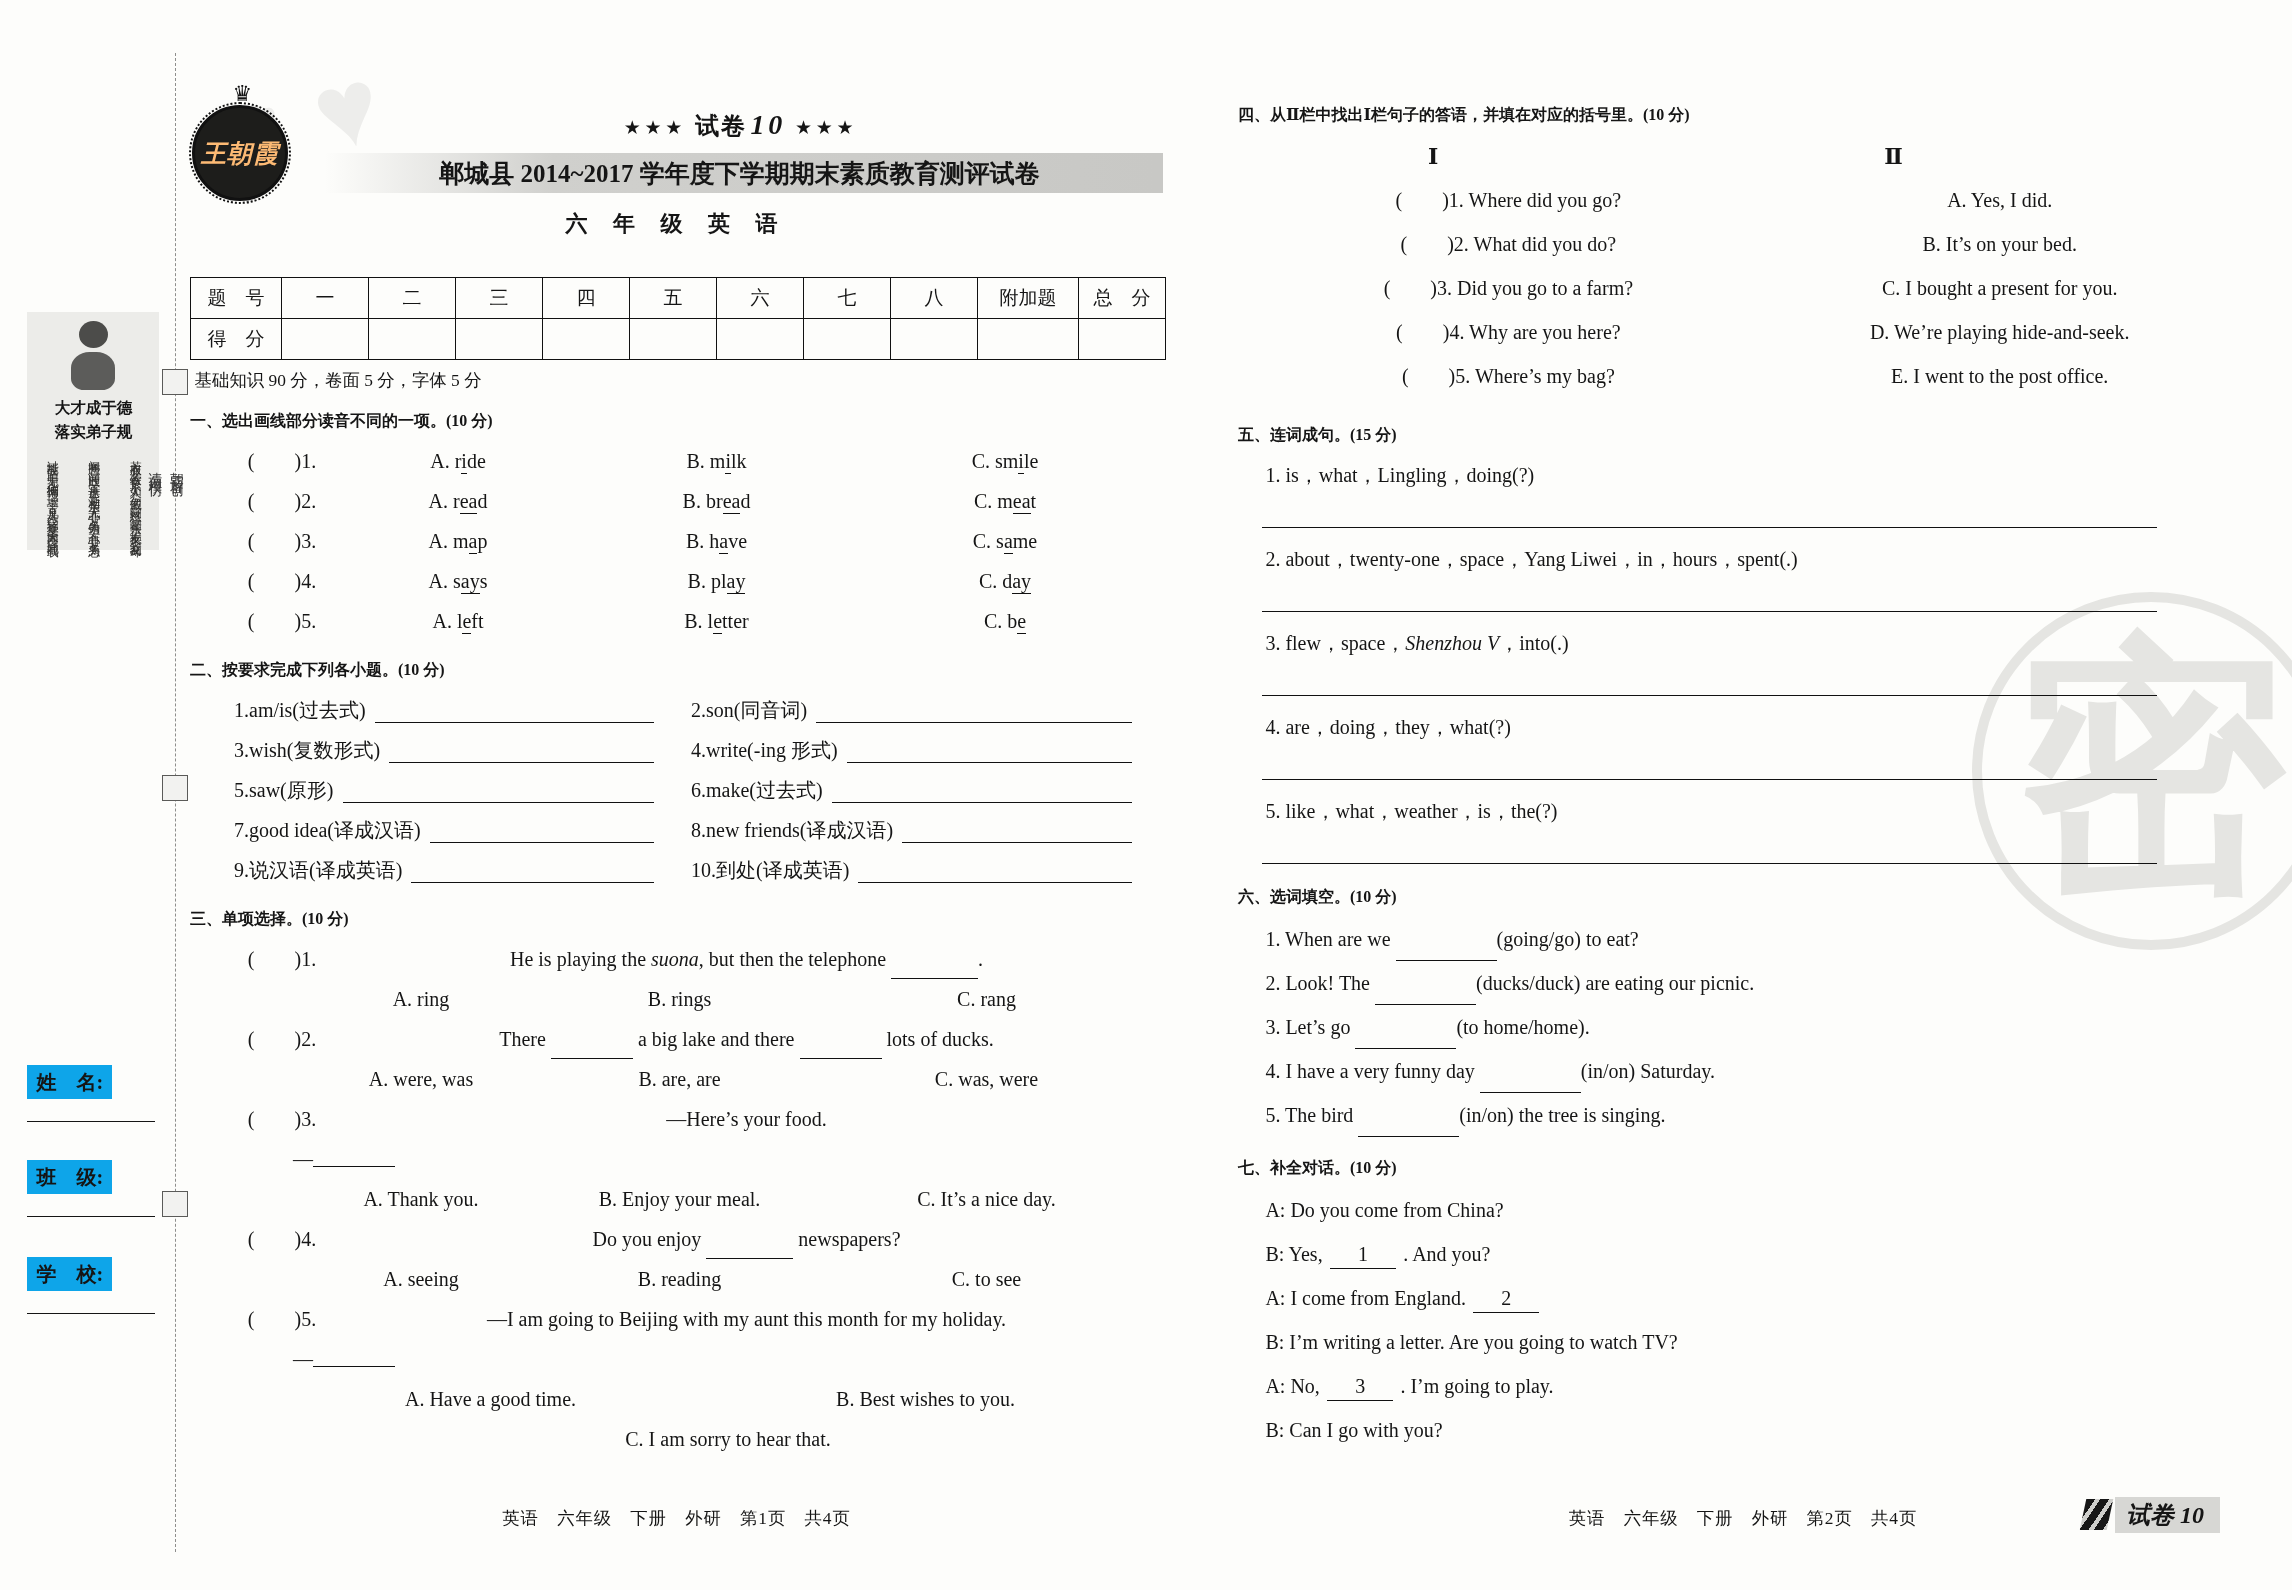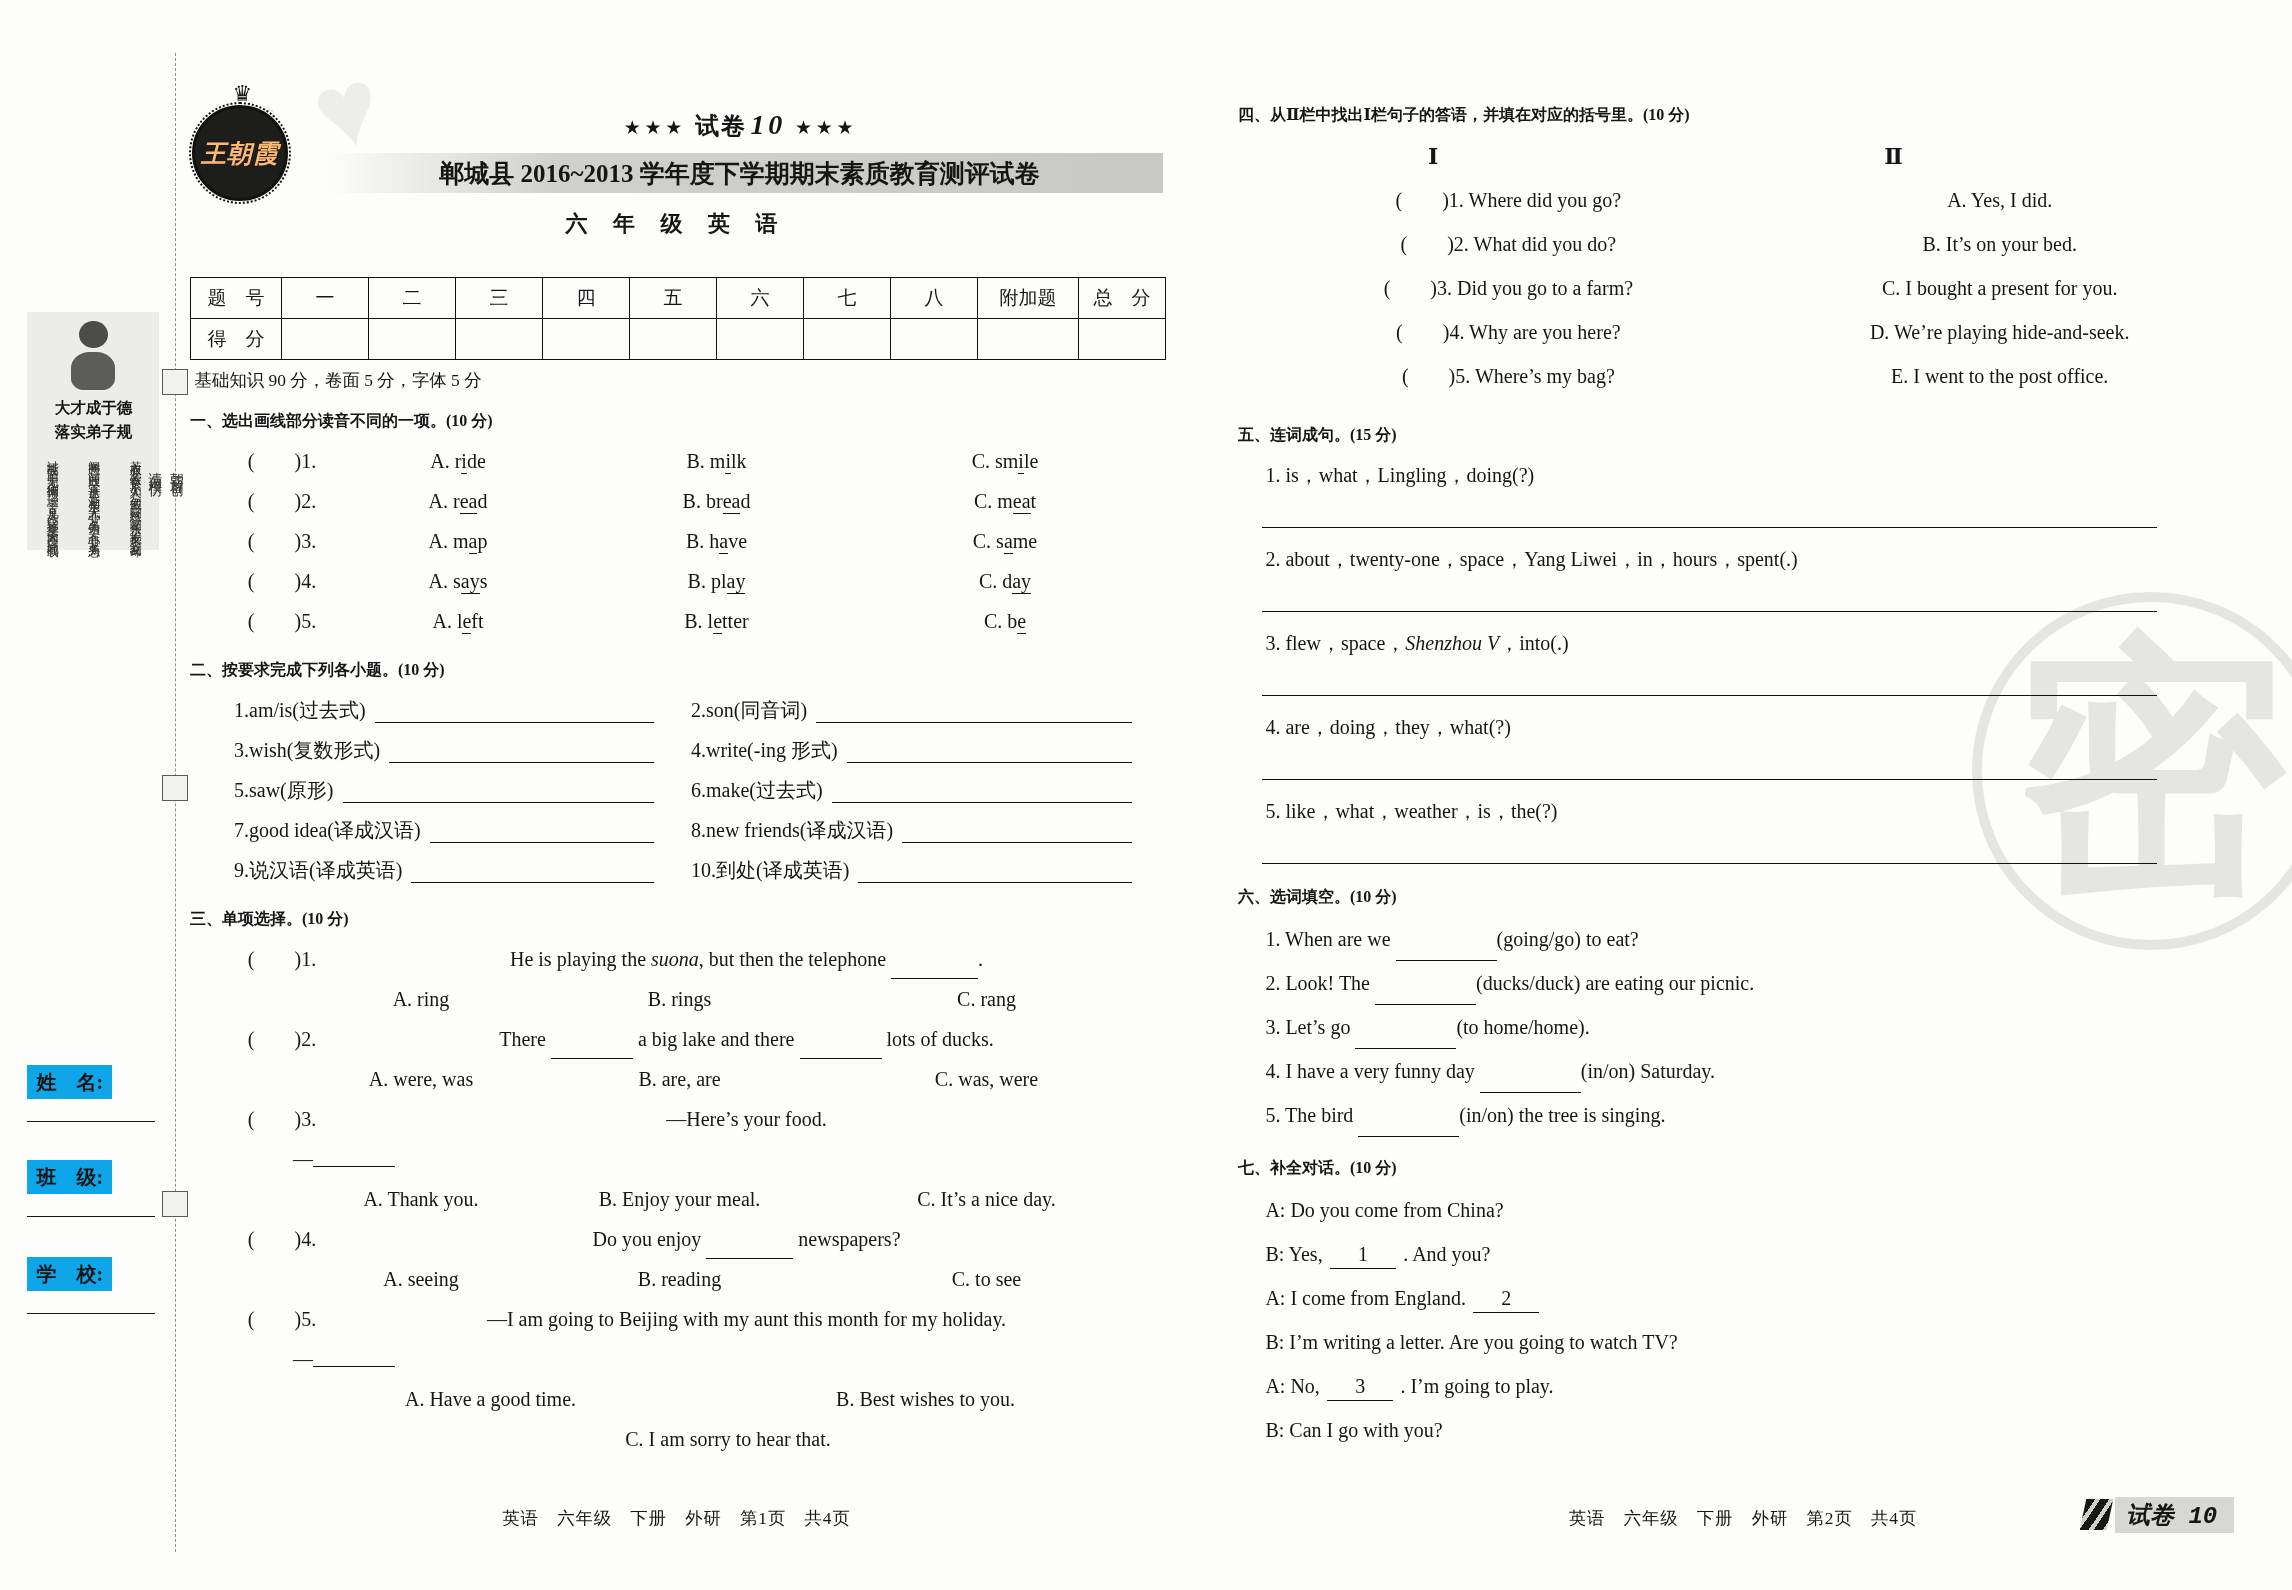--- a/index.html
+++ b/index.html
@@ -94,21 +94,21 @@
   .ans-line{margin:0 0 11px 24px;width:895px;height:31px;border-bottom:1.8px solid #111;}
   .s6-row{line-height:44px;margin-left:27.4px;display:block;}
   .s7-row{line-height:44px;margin-left:27.4px;display:block;}
   .numline{display:inline-block;min-width:66px;text-align:center;border-bottom:1.8px solid #111;margin:0 7.3px;line-height:27.4px;}
   
   .page-footer{position:absolute;top:1506px;font-size:17.4px;text-align:center;letter-spacing:0.9px;z-index:1;}
   #footer-left{left:190px;width:973px;}
   #footer-right{left:1238px;width:1010px;}
   .paper-badge{position:absolute;left:2083px;top:1497px;display:flex;align-items:center;z-index:2;}
   .badge-wedge{width:27.4px;height:31px;background:repeating-linear-gradient(115deg,#171717 0 8.2px,#cfcfcc 8.2px 12.8px);transform:skewX(-12deg);margin-right:4.6px;}
-  .badge-text{background:#d7d7d4;padding:1.8px 16.4px 1.8px 11px;font-size:24px;font-weight:bold;font-style:italic;font-family:Liberation Mono, monospace;}
+  .badge-text{background:#d7d7d4;padding:1.8px 16.4px 1.8px 11px;font-size:24px;font-weight:bold;font-style:italic;}
 </style>
 </head>
 <body>
 
 <span class="deco-heart h1">♥</span>
 <span class="deco-heart h2">♥</span>
 <div class="watermark">
     <span>密</span>
   </div>
 
@@ -174,21 +174,21 @@
   <div class="page-header">
     <div class="logo">
       <div class="logo-crown">♛</div>
       <div class="logo-circle">
         <span class="logo-text">王朝霞</span>
       </div>
     </div>
     <div class="stars-line">
       <span>★★★</span><span class="paper-word">试卷</span><span class="paper-no">10</span><span>★★★</span>
     </div>
-    <div class="title-row">郸城县 2016~2013 学年度下学期期末素质教育测评试卷</div>
+    <div class="title-row">郸城县 2014~2017 学年度下学期期末素质教育测评试卷</div>
     <div class="subtitle-row">六 年 级 英 语</div>
   </div>
 
   <table class="score">
     <colgroup>
         <col style="width:91px">
         <col span="8" style="width:87px">
         <col style="width:101px">
         <col style="width:87px">
       </colgroup>

